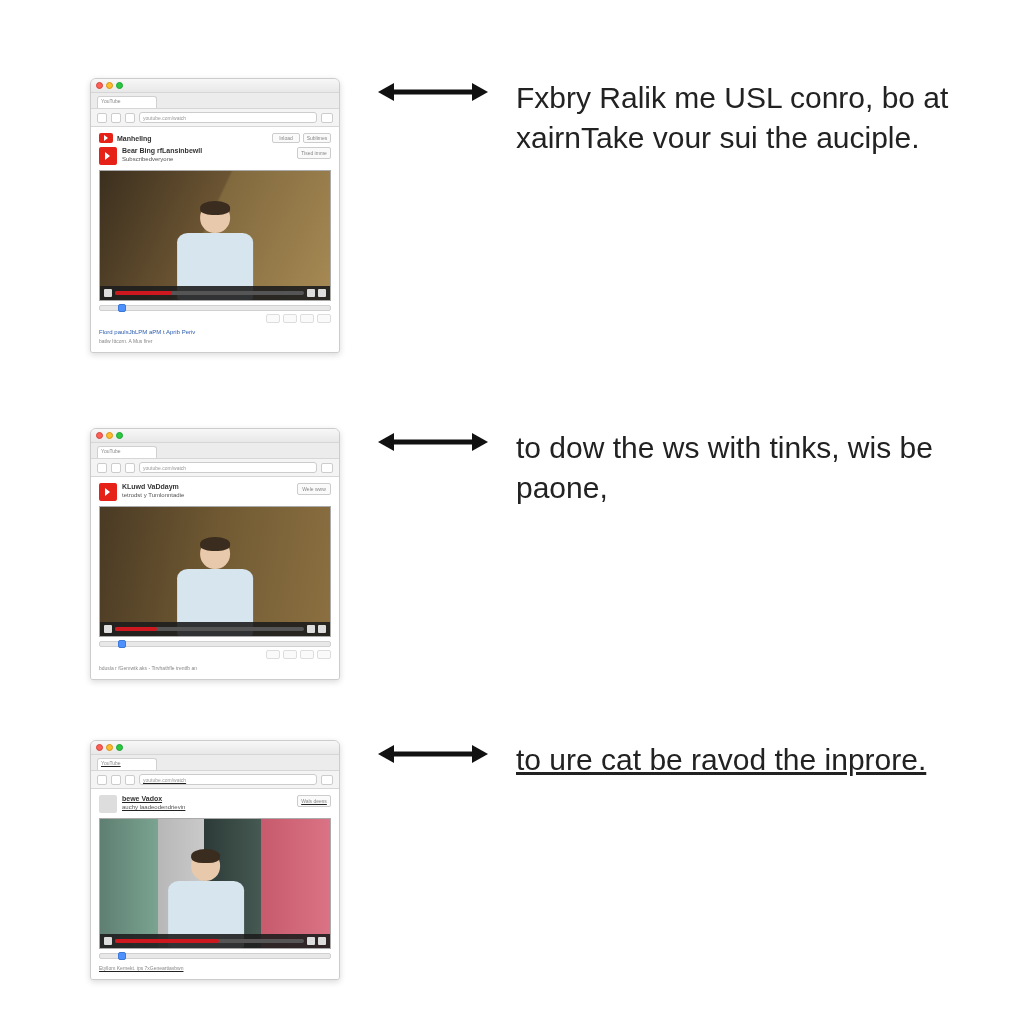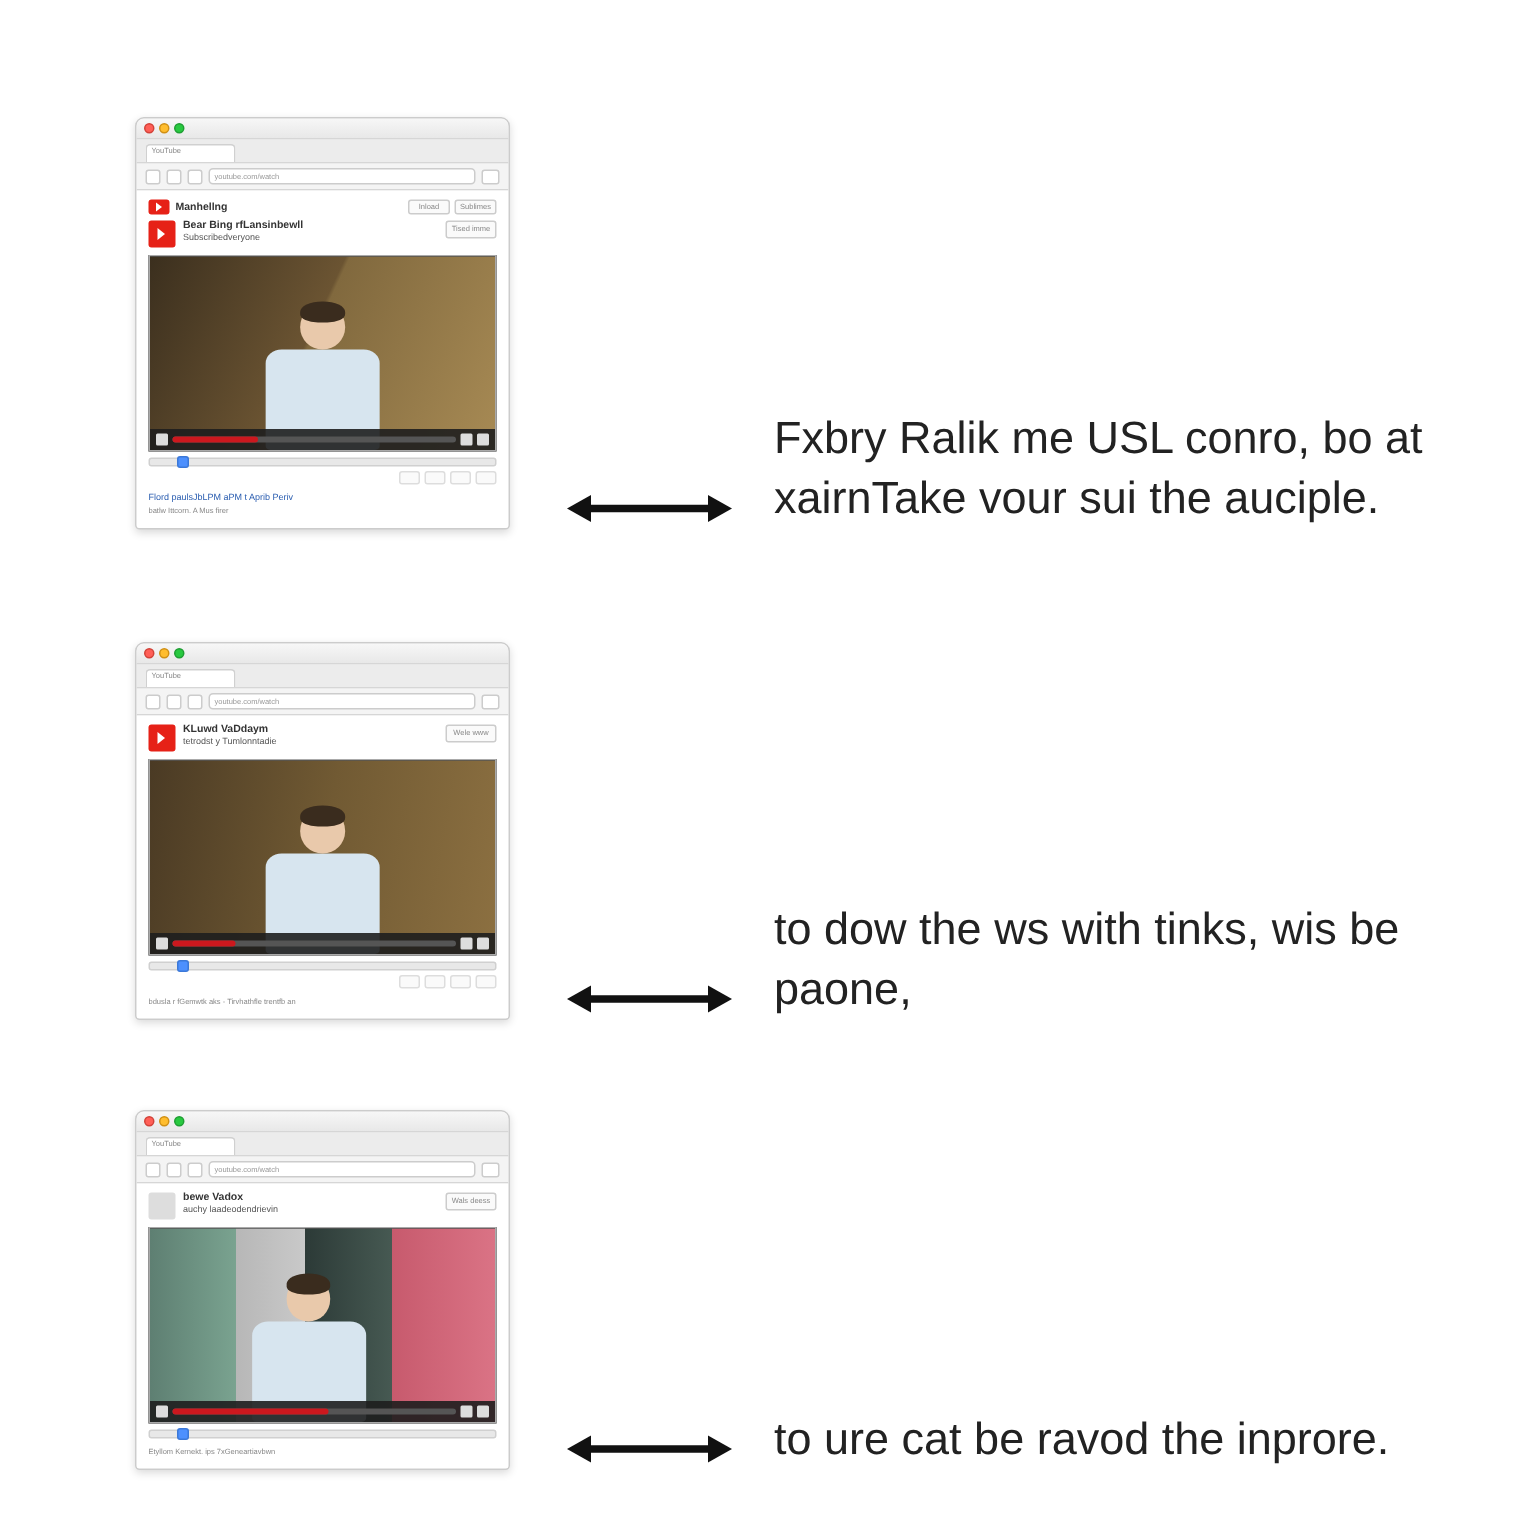--- a/index.html
+++ b/index.html
@@ -10,21 +10,21 @@
     font-family: "Segoe UI", Arial, sans-serif;
     color: #222;
     position: relative;
     overflow: hidden;
   }
   .row {
     position: absolute;
     left: 90px;
     width: 860px;
     display: flex;
-    align-items: flex-end;
+    align-items: flex-start;
   }
   .browser-window {
     width: 250px;
     background: #f2f2f2;
     border: 1px solid #ccc;
     border-radius: 6px 6px 3px 3px;
     box-shadow: 0 2px 6px rgba(0,0,0,0.15);
     overflow: hidden;
     flex: 0 0 auto;
   }
@@ -296,21 +296,21 @@
     <svg width="110" height="28" viewBox="0 0 110 28">
       <line x1="10" y1="14" x2="100" y2="14" stroke="#111" stroke-width="5"></line>
       <polygon points="0,14 16,5 16,23" fill="#111"></polygon>
       <polygon points="110,14 94,5 94,23" fill="#111"></polygon>
     </svg>
   </div>
 
   <div class="caption">to dow the ws with tinks, wis be paone,</div>
 </div>
 
-<div class="row" style="top:740px;">
+<div class="row" style="top:740px;text-decoration:underline;">
   <div class="browser-window">
     <div class="titlebar">
       <div class="dot red"></div>
       <div class="dot yellow"></div>
       <div class="dot green"></div>
     </div>
     <div class="tabbar">
       <div class="tab">YouTube</div>
     </div>
     <div class="urlbar-row">

